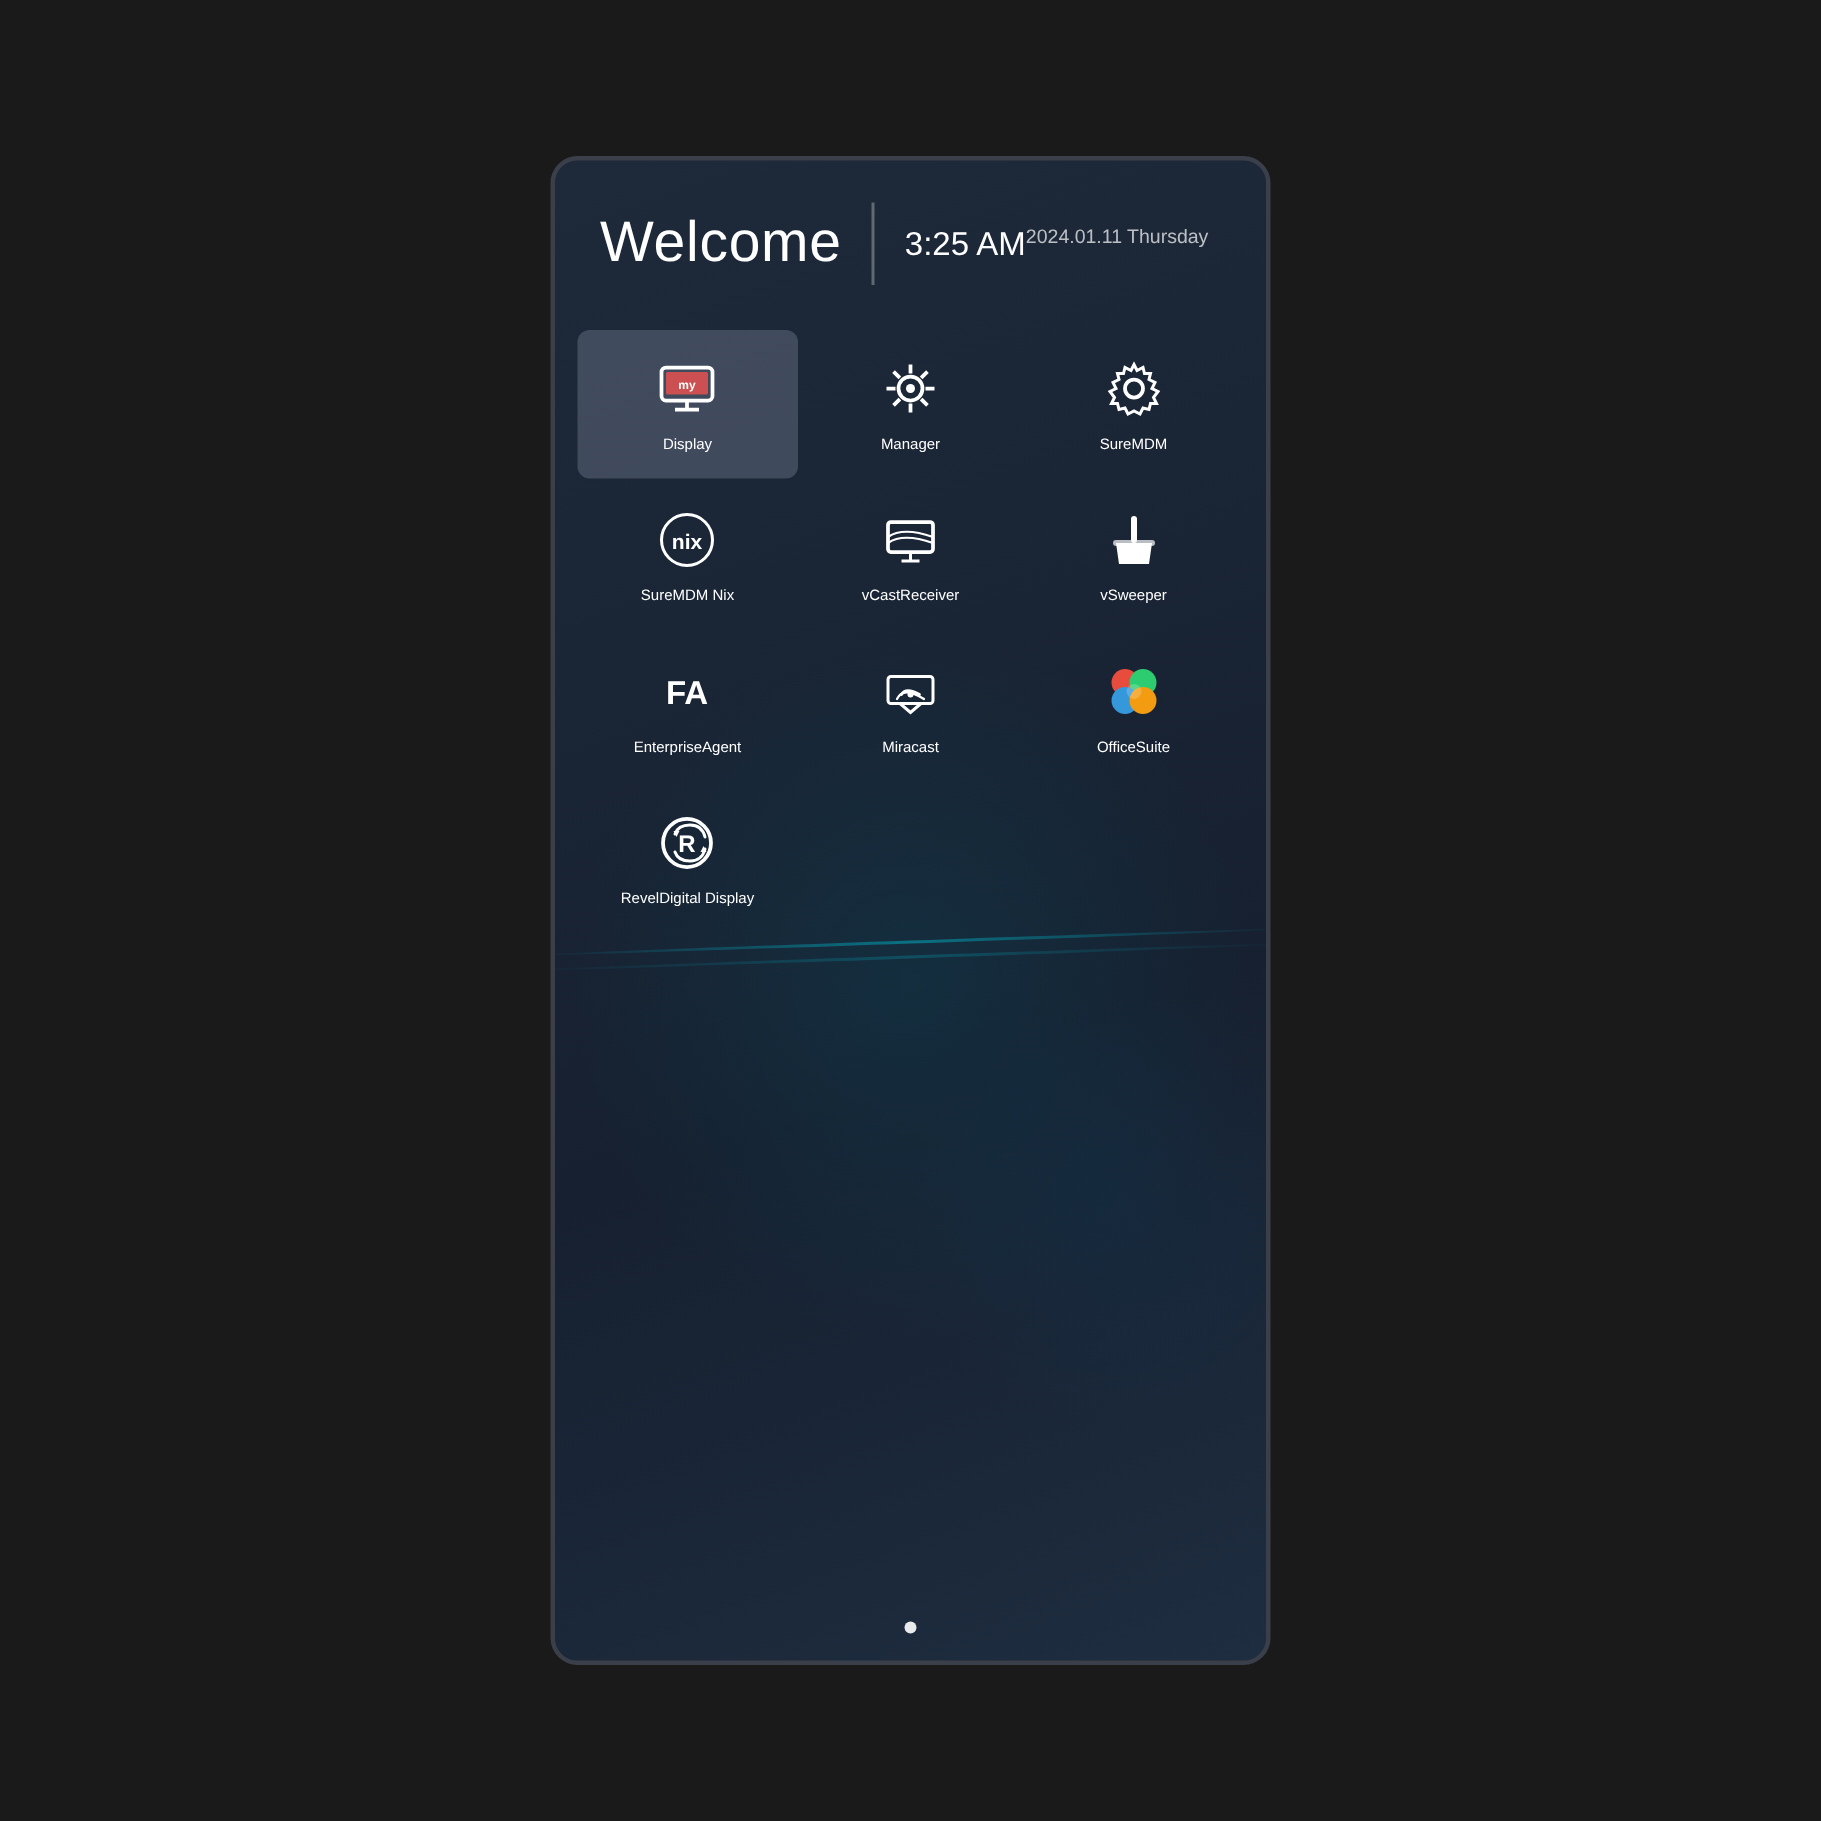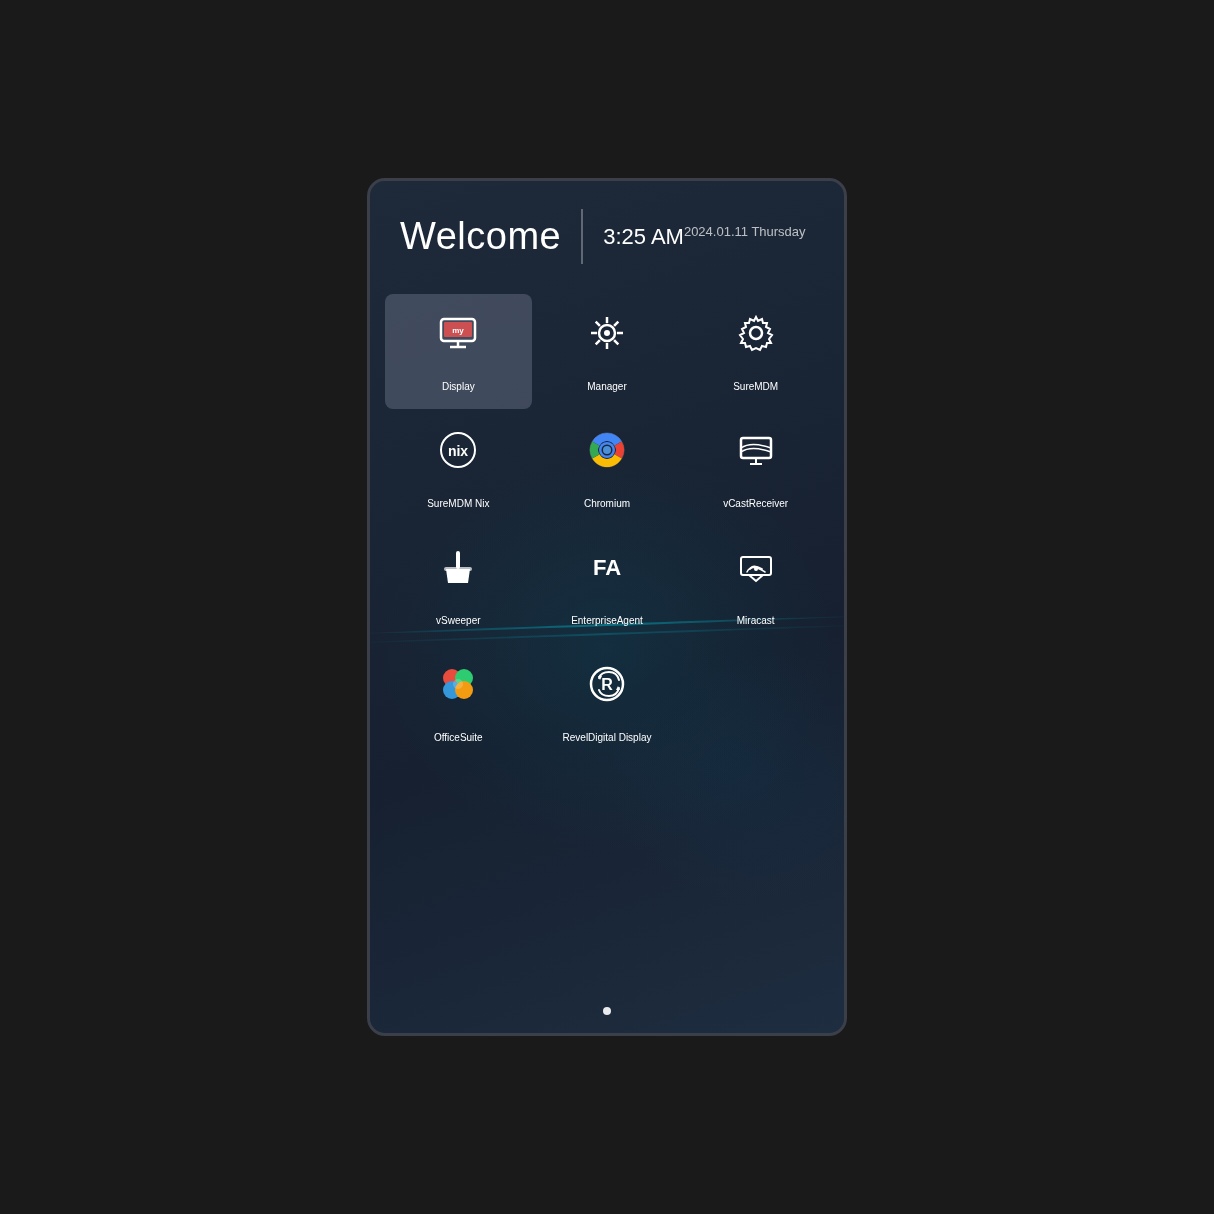--- a/index.html
+++ b/index.html
@@ -8,21 +8,21 @@
       background: #1a1a1a;
       display: flex;
       justify-content: center;
       align-items: center;
       min-height: 100vh;
       font-family: 'Segoe UI', Arial, sans-serif;
     }
 
     .device-frame {
       width: 480px;
-      height: 858px;
+      height: 1006px;
       background: #2a2f3a;
       border-radius: 18px;
       border: 3px solid #3a3f4a;
       overflow: hidden;
       position: relative;
       display: flex;
       flex-direction: column;
     }
 
     .screen {
@@ -121,21 +121,20 @@
 
     .app-item {
       display: flex;
       flex-direction: column;
       align-items: center;
       justify-content: center;
       padding: 16px 8px;
       border-radius: 8px;
       cursor: pointer;
       transition: background 0.15s;
-      gap: 16px;
     }
 
     .app-item.active {
       background: rgba(100, 110, 130, 0.5);
       border-radius: 8px;
     }
 
     .app-icon {
       width: 46px;
       height: 46px;
@@ -242,40 +241,20 @@
       <div class="app-item">
         <div class="app-icon">
           <svg viewBox="0 0 40 40" xmlns="http://www.w3.org/2000/svg">
             <circle cx="20" cy="20" r="17" fill="none" stroke="white" stroke-width="2"></circle>
             <text x="20" y="26" text-anchor="middle" fill="white" font-size="14" font-weight="bold" font-family="Arial">nix</text>
           </svg>
         </div>
         <span class="app-label">SureMDM Nix</span>
       </div>
 
-      <div class="app-item">
-        <div class="app-icon">
-          <svg viewBox="0 0 40 40" xmlns="http://www.w3.org/2000/svg">
-
-            <circle cx="20" cy="20" r="17" fill="none" stroke="#555" stroke-width="1"></circle>
-
-            <path d="M20 3 A17 17 0 0 1 34.7 11.5 L27.4 15.7 A9 9 0 0 0 20 11 Z" fill="#4285F4"></path>
-            <path d="M34.7 11.5 A17 17 0 0 1 34.7 28.5 L27.4 24.3 A9 9 0 0 0 29 20 A9 9 0 0 0 27.4 15.7 Z" fill="#EA4335"></path>
-            <path d="M34.7 28.5 A17 17 0 0 1 5.3 28.5 L12.6 24.3 A9 9 0 0 0 20 29 A9 9 0 0 0 27.4 24.3 Z" fill="#FBBC05"></path>
-            <path d="M5.3 28.5 A17 17 0 0 1 5.3 11.5 L12.6 15.7 A9 9 0 0 0 11 20 A9 9 0 0 0 12.6 24.3 Z" fill="#34A853"></path>
-            <path d="M5.3 11.5 A17 17 0 0 1 20 3 L20 11 A9 9 0 0 0 12.6 15.7 Z" fill="#4285F4"></path>
-
-            <circle cx="20" cy="20" r="8" fill="#4285F4"></circle>
-            <circle cx="20" cy="20" r="5.5" fill="#1a2535"></circle>
-
-            <circle cx="20" cy="20" r="4" fill="#4a90d9"></circle>
-          </svg>
-        </div>
-        <span class="app-label">Chromium</span>
-      </div>
 
 
       <div class="app-item">
         <div class="app-icon">
           <svg viewBox="0 0 40 40" fill="none" xmlns="http://www.w3.org/2000/svg">
             <rect x="5" y="8" width="30" height="20" rx="2" stroke="white" stroke-width="2.5" fill="none"></rect>
             <path d="M5 22 Q15 15 35 22" stroke="white" stroke-width="1.5" fill="none"></path>
             <path d="M5 18 Q15 11 35 18" stroke="white" stroke-width="1.5" fill="none"></path>
             <line x1="20" y1="28" x2="20" y2="34" stroke="white" stroke-width="2"></line>
             <line x1="14" y1="34" x2="26" y2="34" stroke="white" stroke-width="2"></line>

